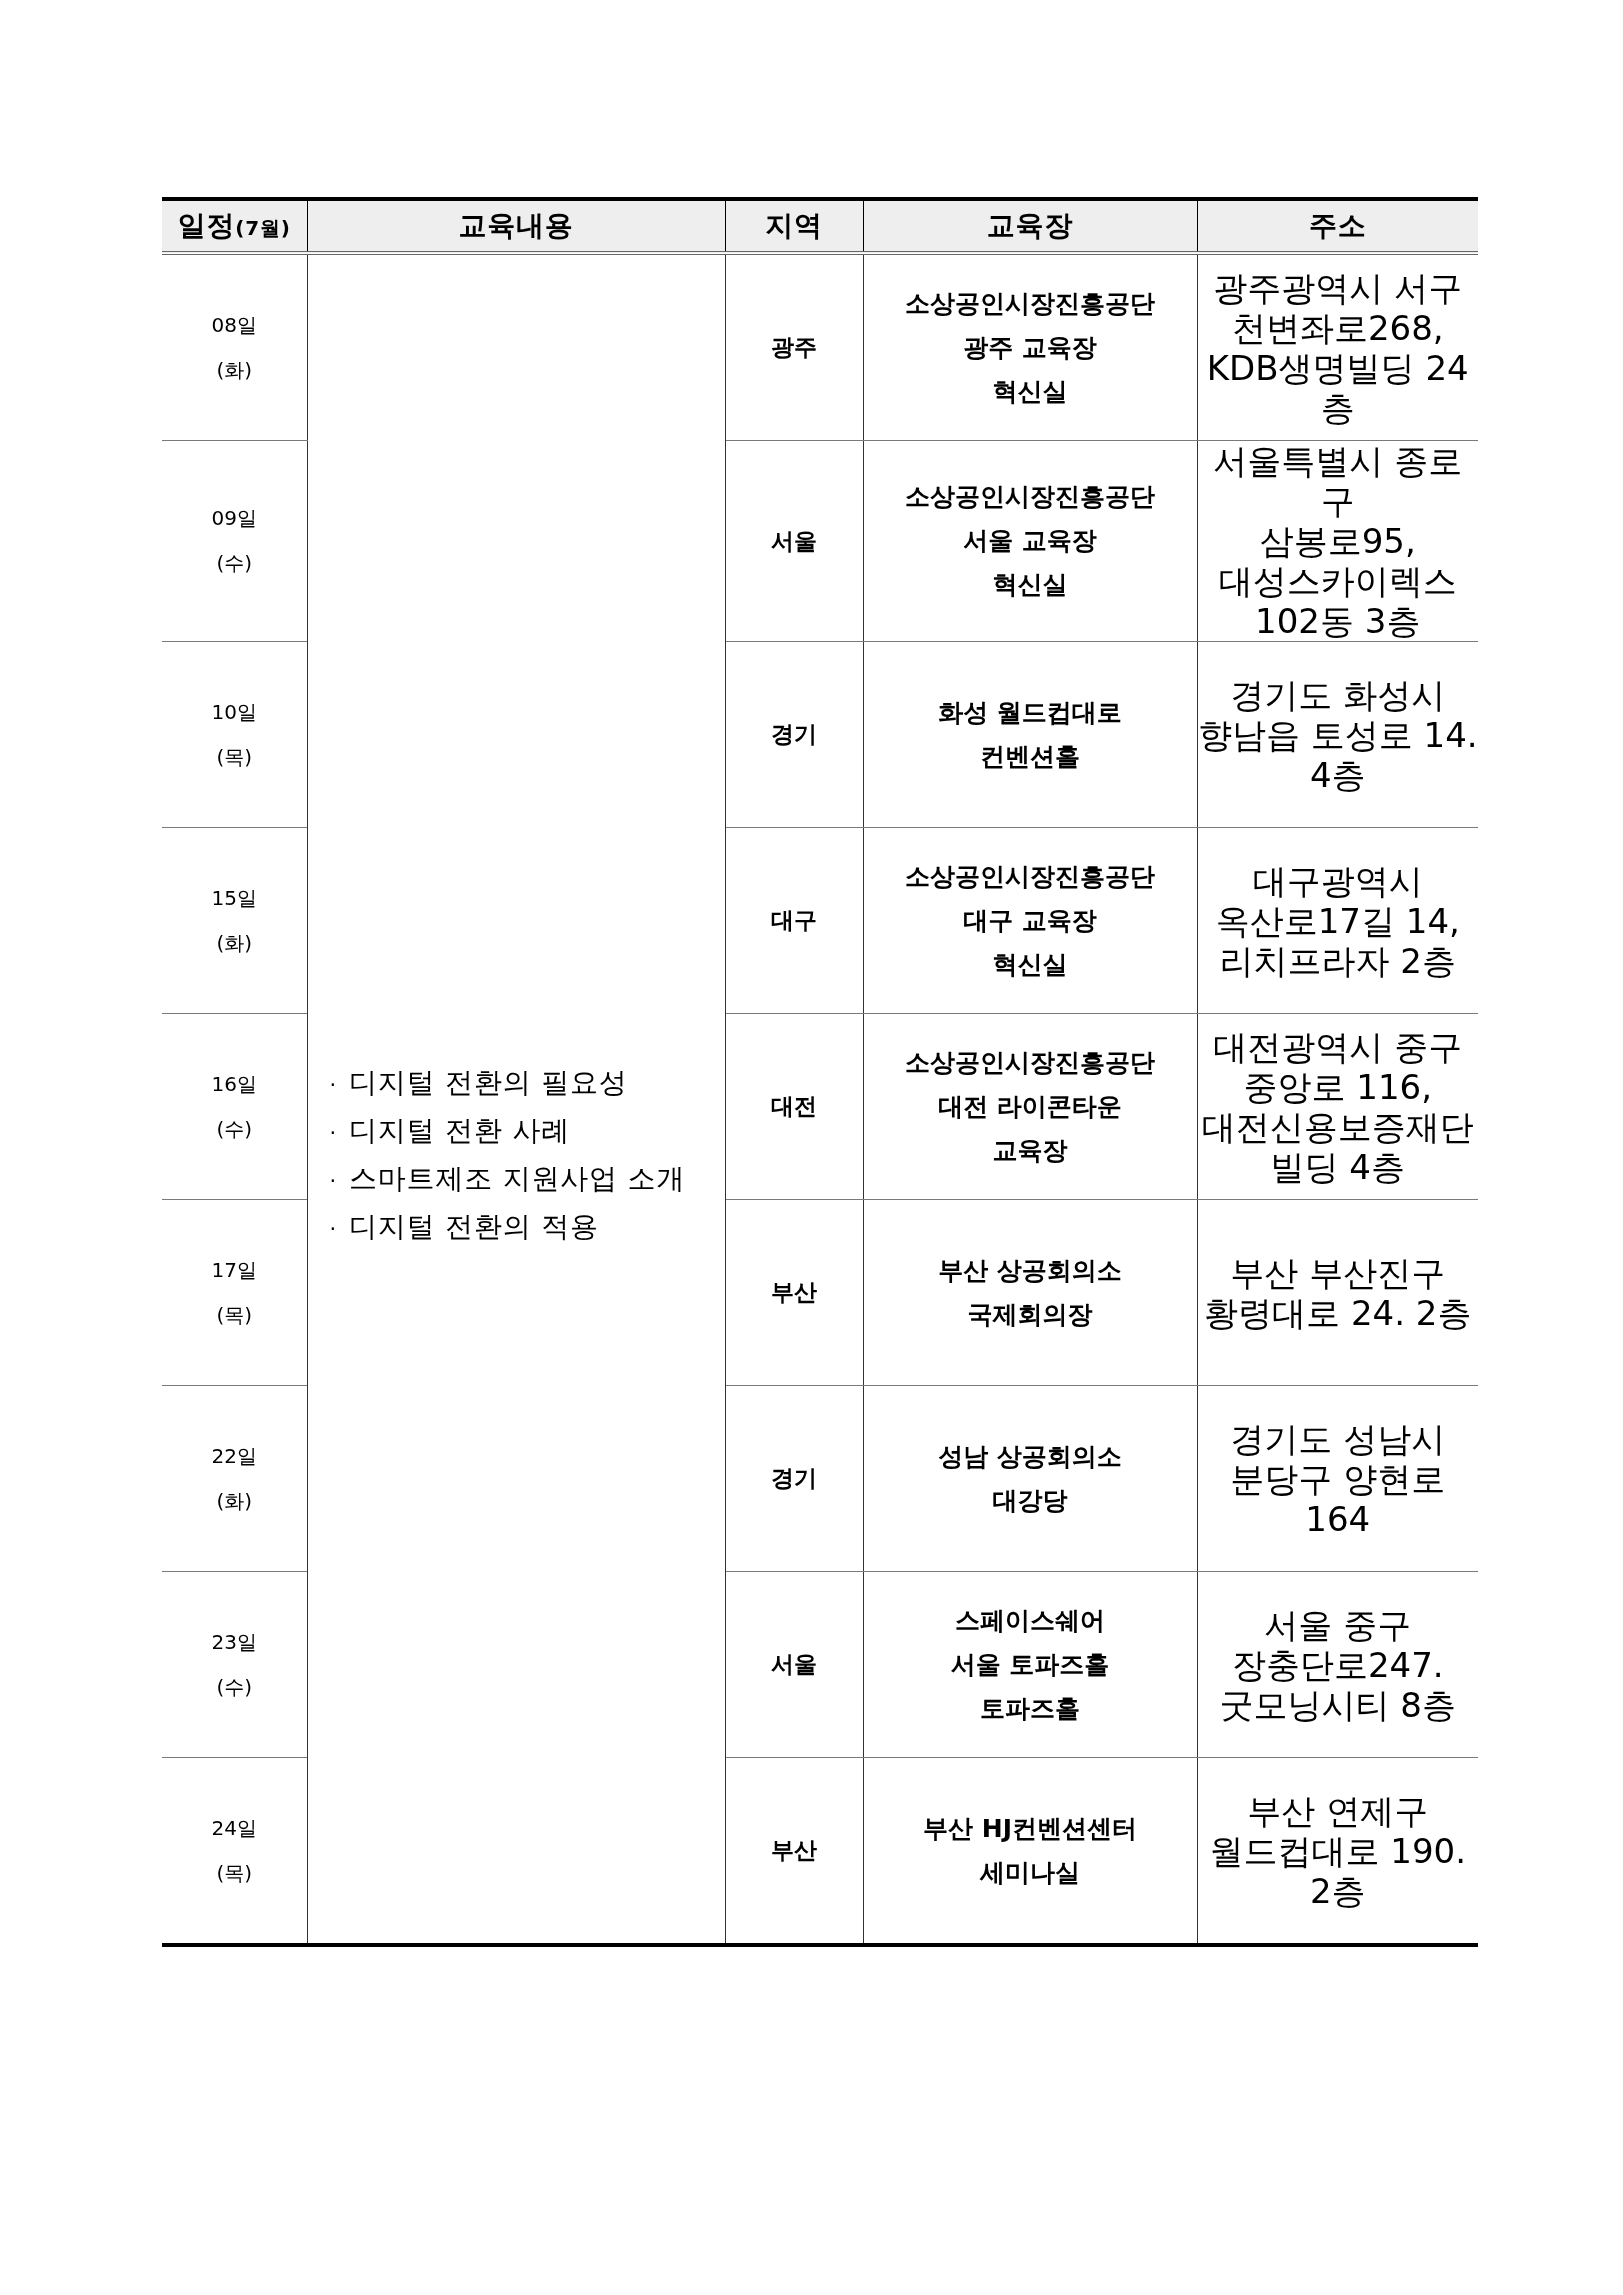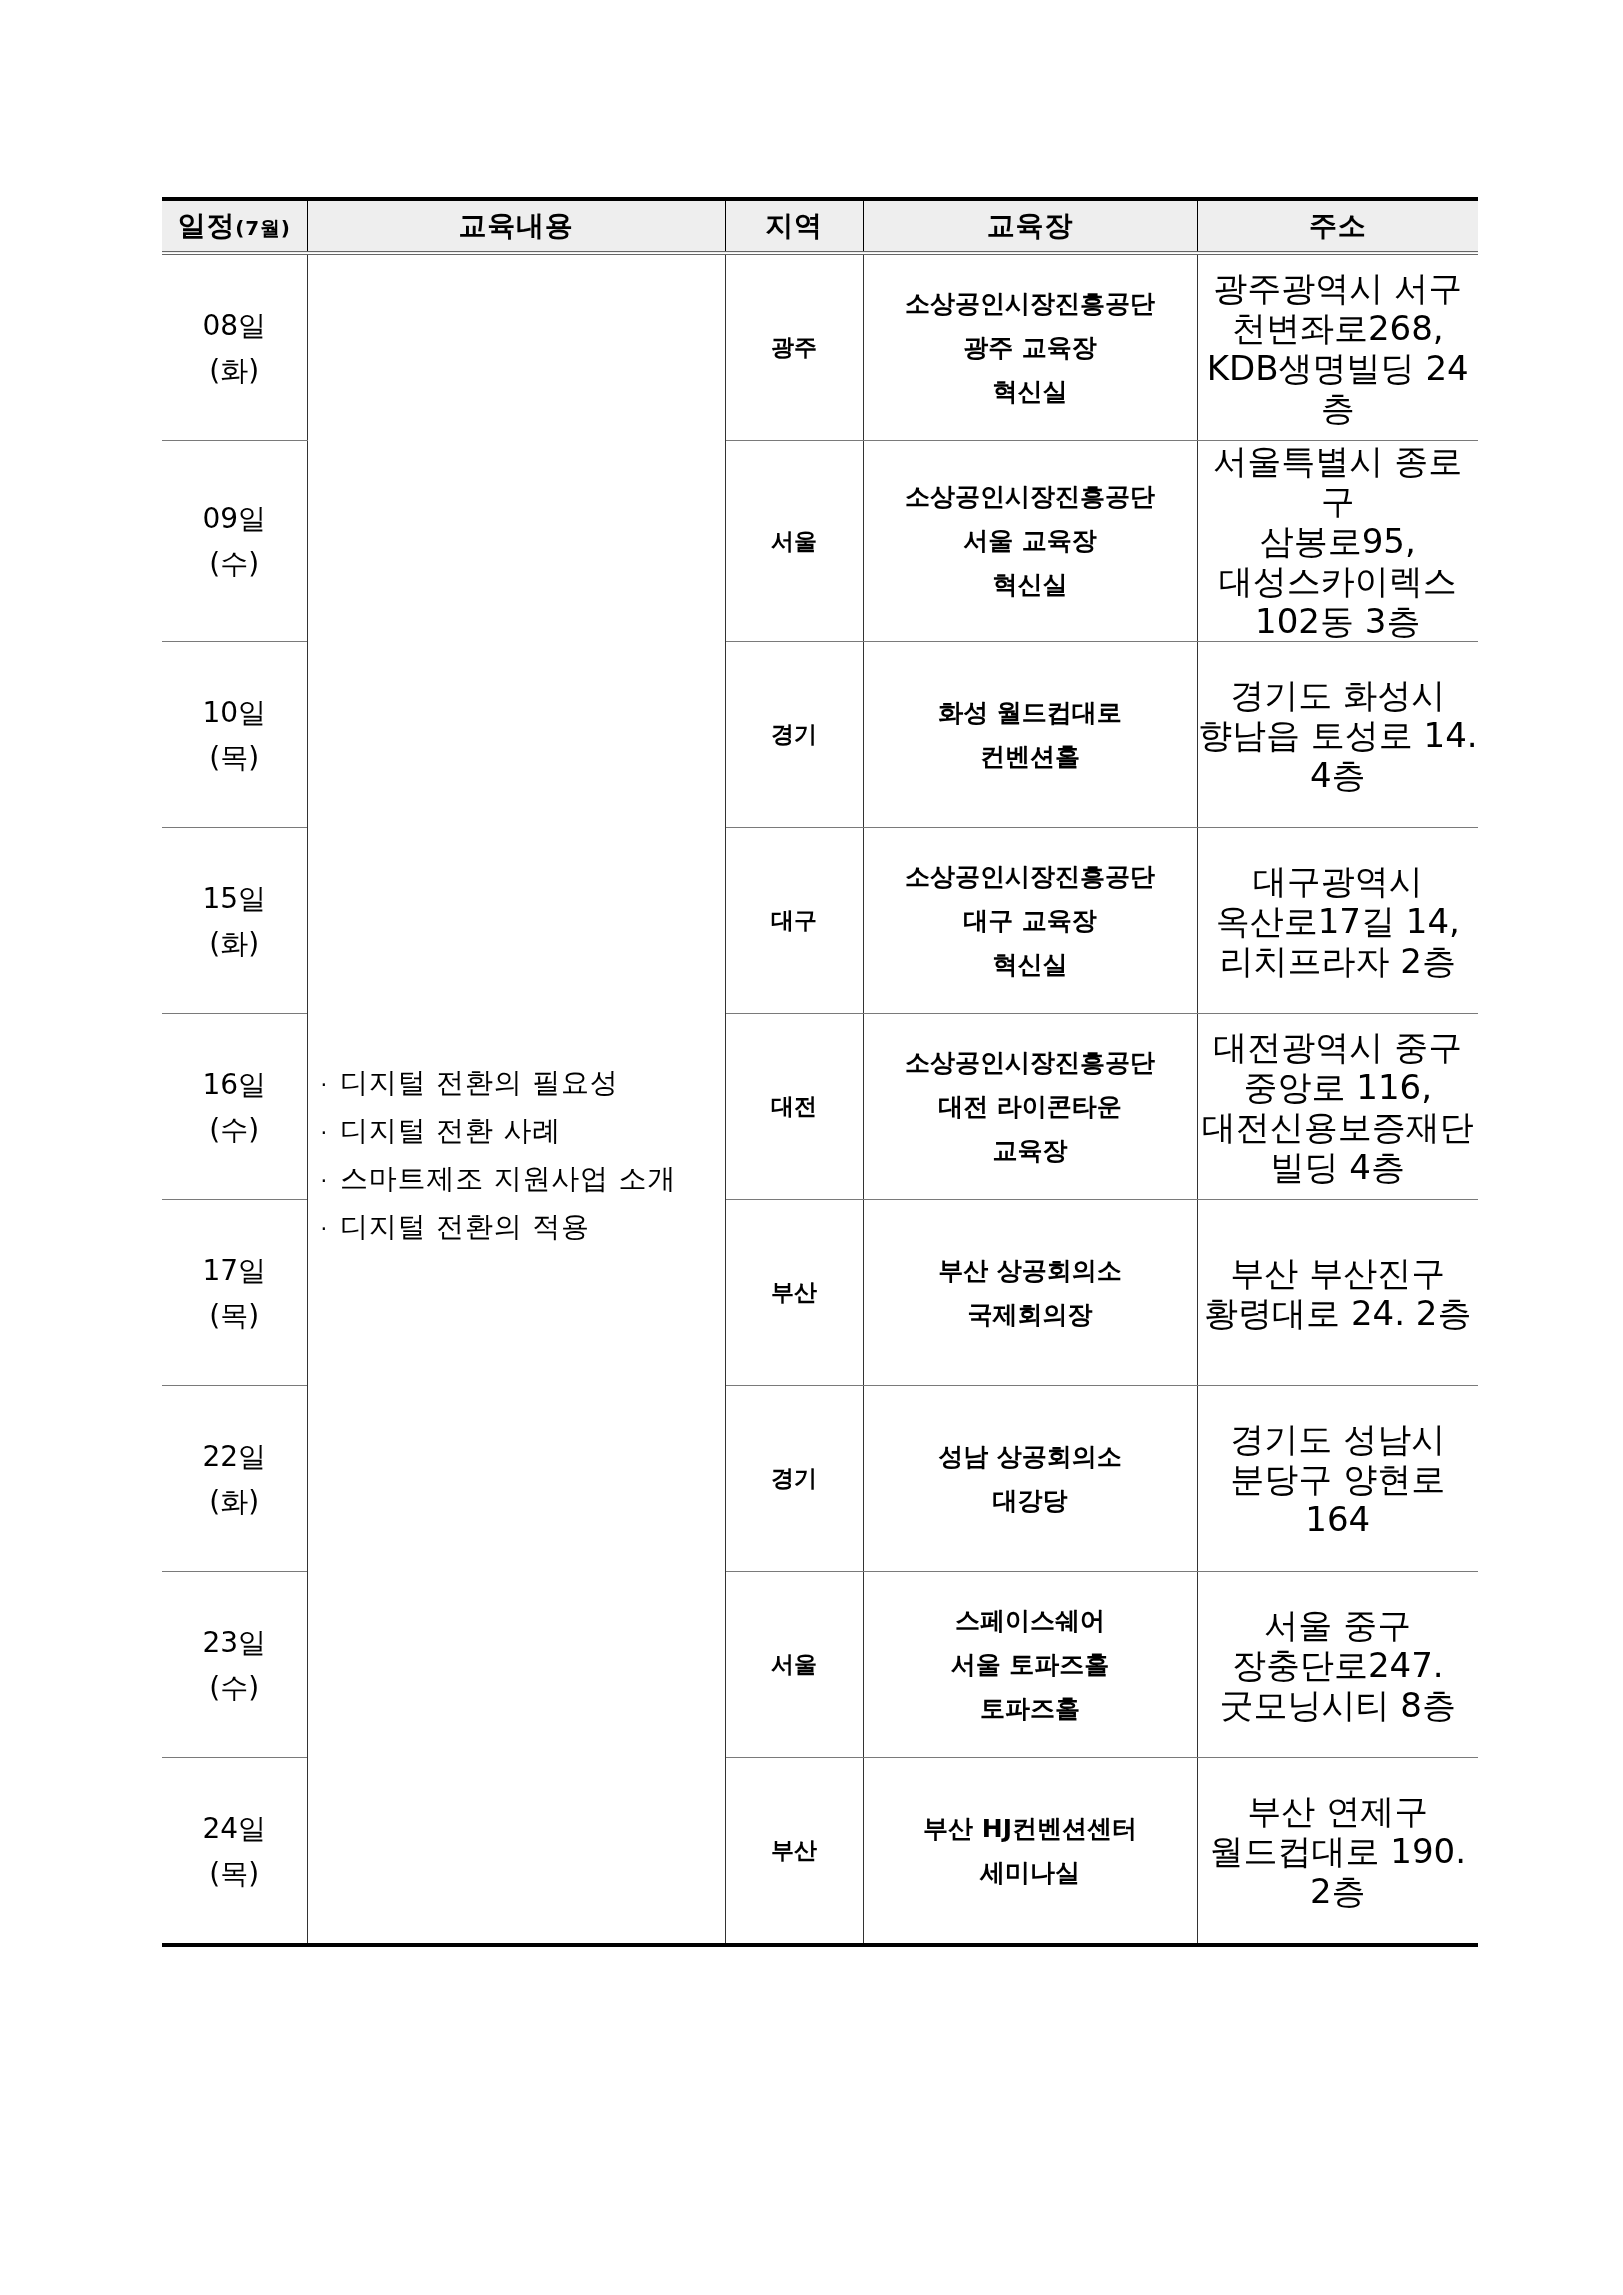--- a/index.html
+++ b/index.html
@@ -27,25 +27,25 @@
   thead th:last-child { border-right: none; }
   thead th .small { font-size: 20px; }
   tbody td {
     height: 185px; padding: 0; text-align: center; vertical-align: middle;
     border-left: 1.2px solid #333; border-right: 1.2px solid #333;
     border-bottom: 1.6px solid #7a7a7a;
   }
   tbody td:first-child { border-left: none; }
   tbody td:last-child { border-right: none; }
   tbody tr:last-child td { border-bottom: none; }
-  td.date { font-size: 28px; line-height: 45px; }
+  td.date { font-size: 20px; line-height: 45px; }
   td.region { font-size: 23px; font-weight: bold; }
   td.venue { font-size: 25px; font-weight: bold; line-height: 44px; }
   td.addr { font-size: 34px; line-height: 40px; }
-  td.content { text-align: left; vertical-align: middle; padding-left: 13px; border-bottom: none; }
+  td.content { text-align: left; vertical-align: middle; padding-left: 22px; border-bottom: none; }
   td.content ul { list-style: none; margin: 0; padding: 0; position: relative; top: 57px; }
   td.content li { font-size: 28px; line-height: 45px; letter-spacing: 0.8px; }
   td.content li .bullet { display: inline-block; width: 19.5px; font-size: 21px; }
   .line { display: block; }
   .footnote {
     position: absolute; left: 154px; top: 1963px; font-size: 41px; letter-spacing: 2.4px;
     word-spacing: 8px;
   }
 </style>
 </head>

